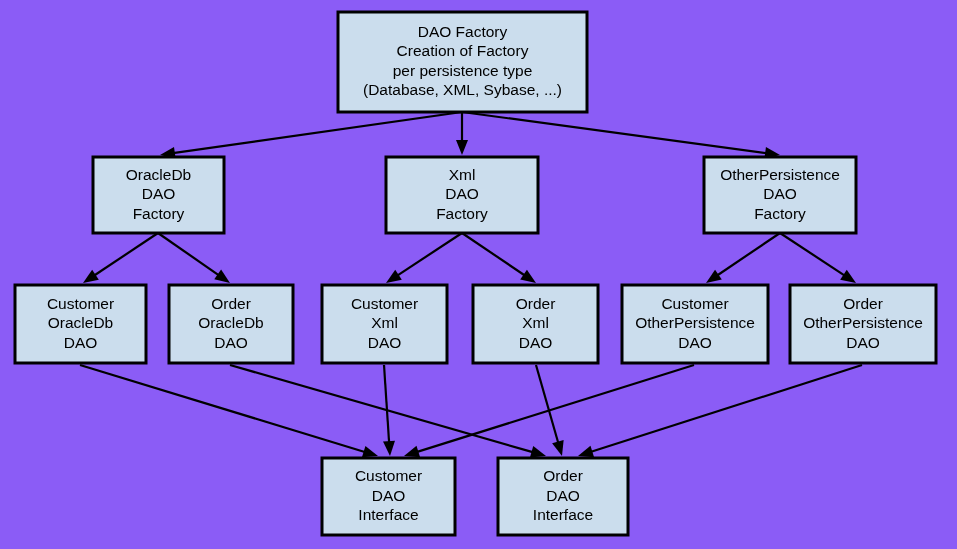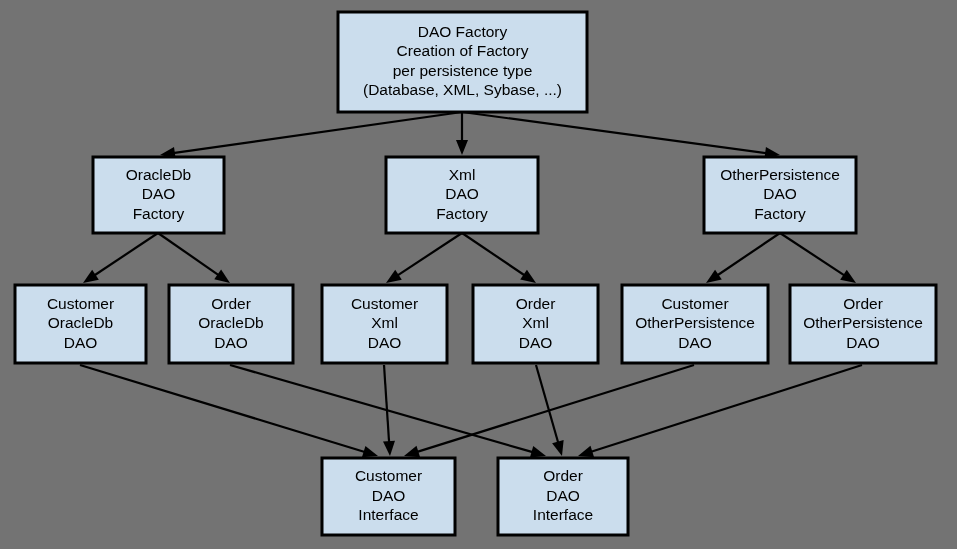--- a/index.html
+++ b/index.html
@@ -10,21 +10,21 @@
   body {
     width: 957px;
     height: 549px;
     font-family: "Liberation Sans", sans-serif;
     overflow: hidden;
   }
   #diagram-root {
     position: relative;
     width: 957px;
     height: 549px;
-    background: #737373;
+    background: #8b5cf6;
     text-align: right;
   }
   svg.diagram-canvas {
     position: absolute;
     left: 0;
     top: 0;
     width: 957px;
     height: 549px;
     display: block;
   }

